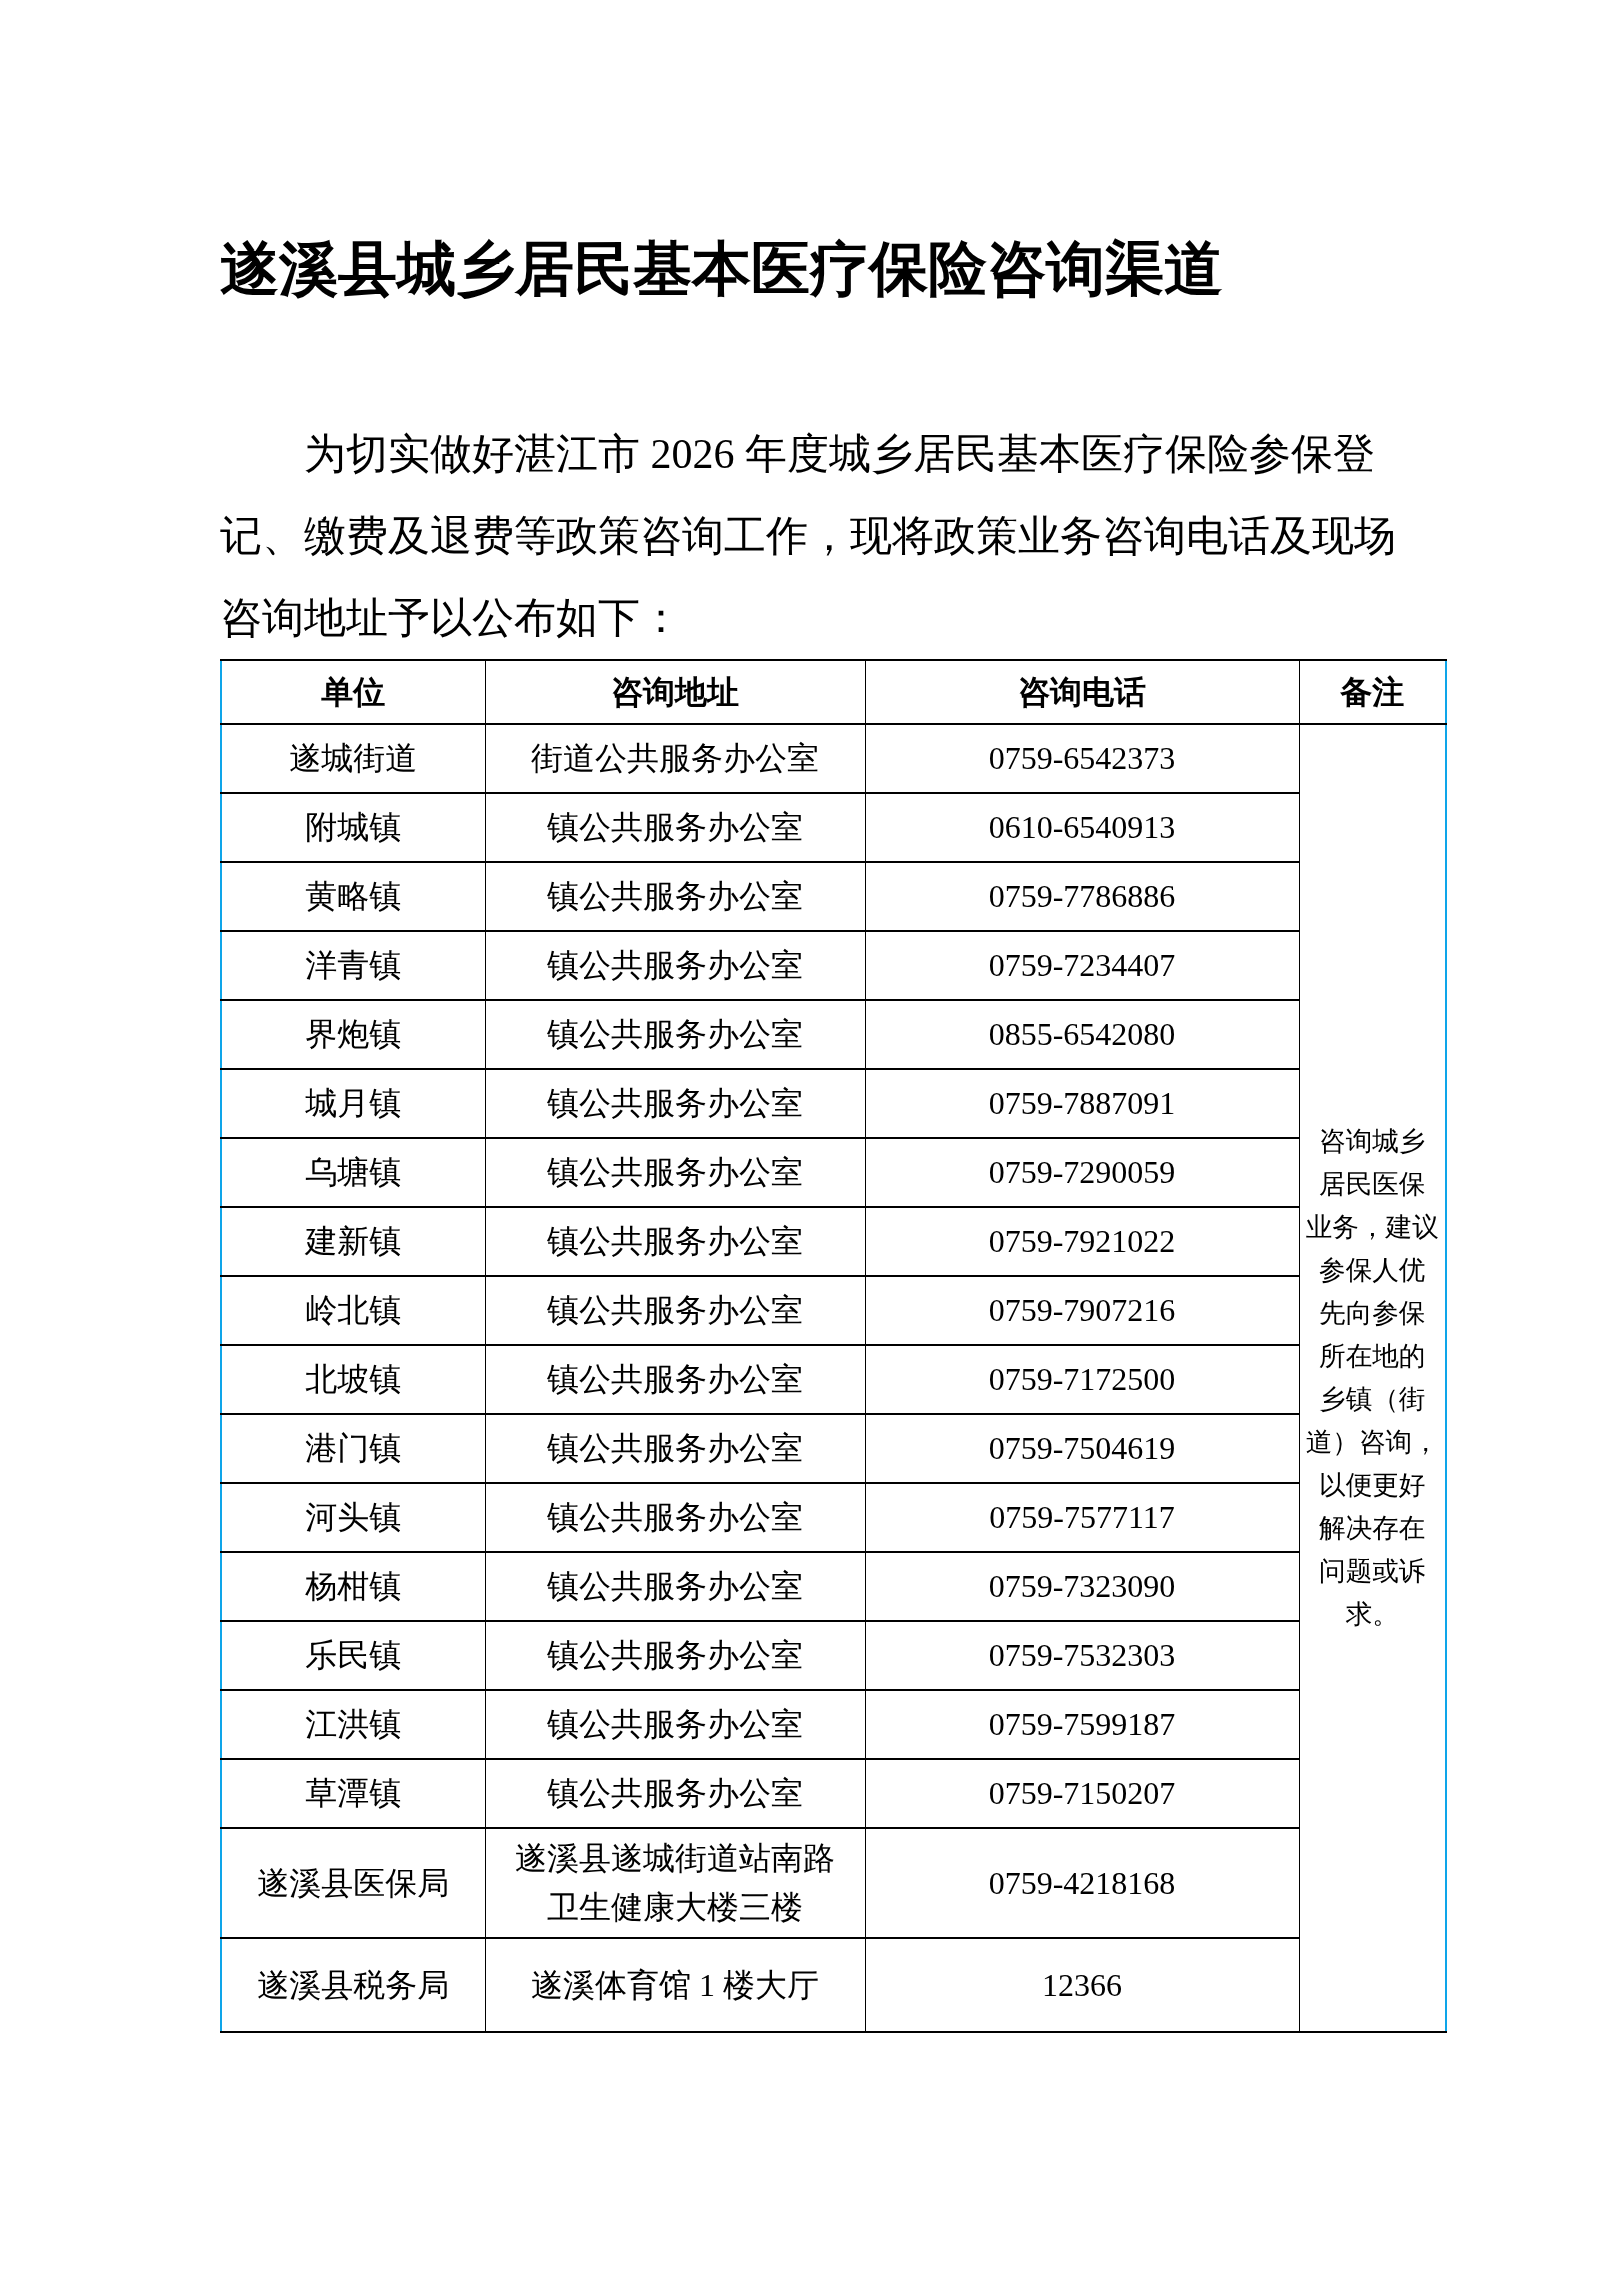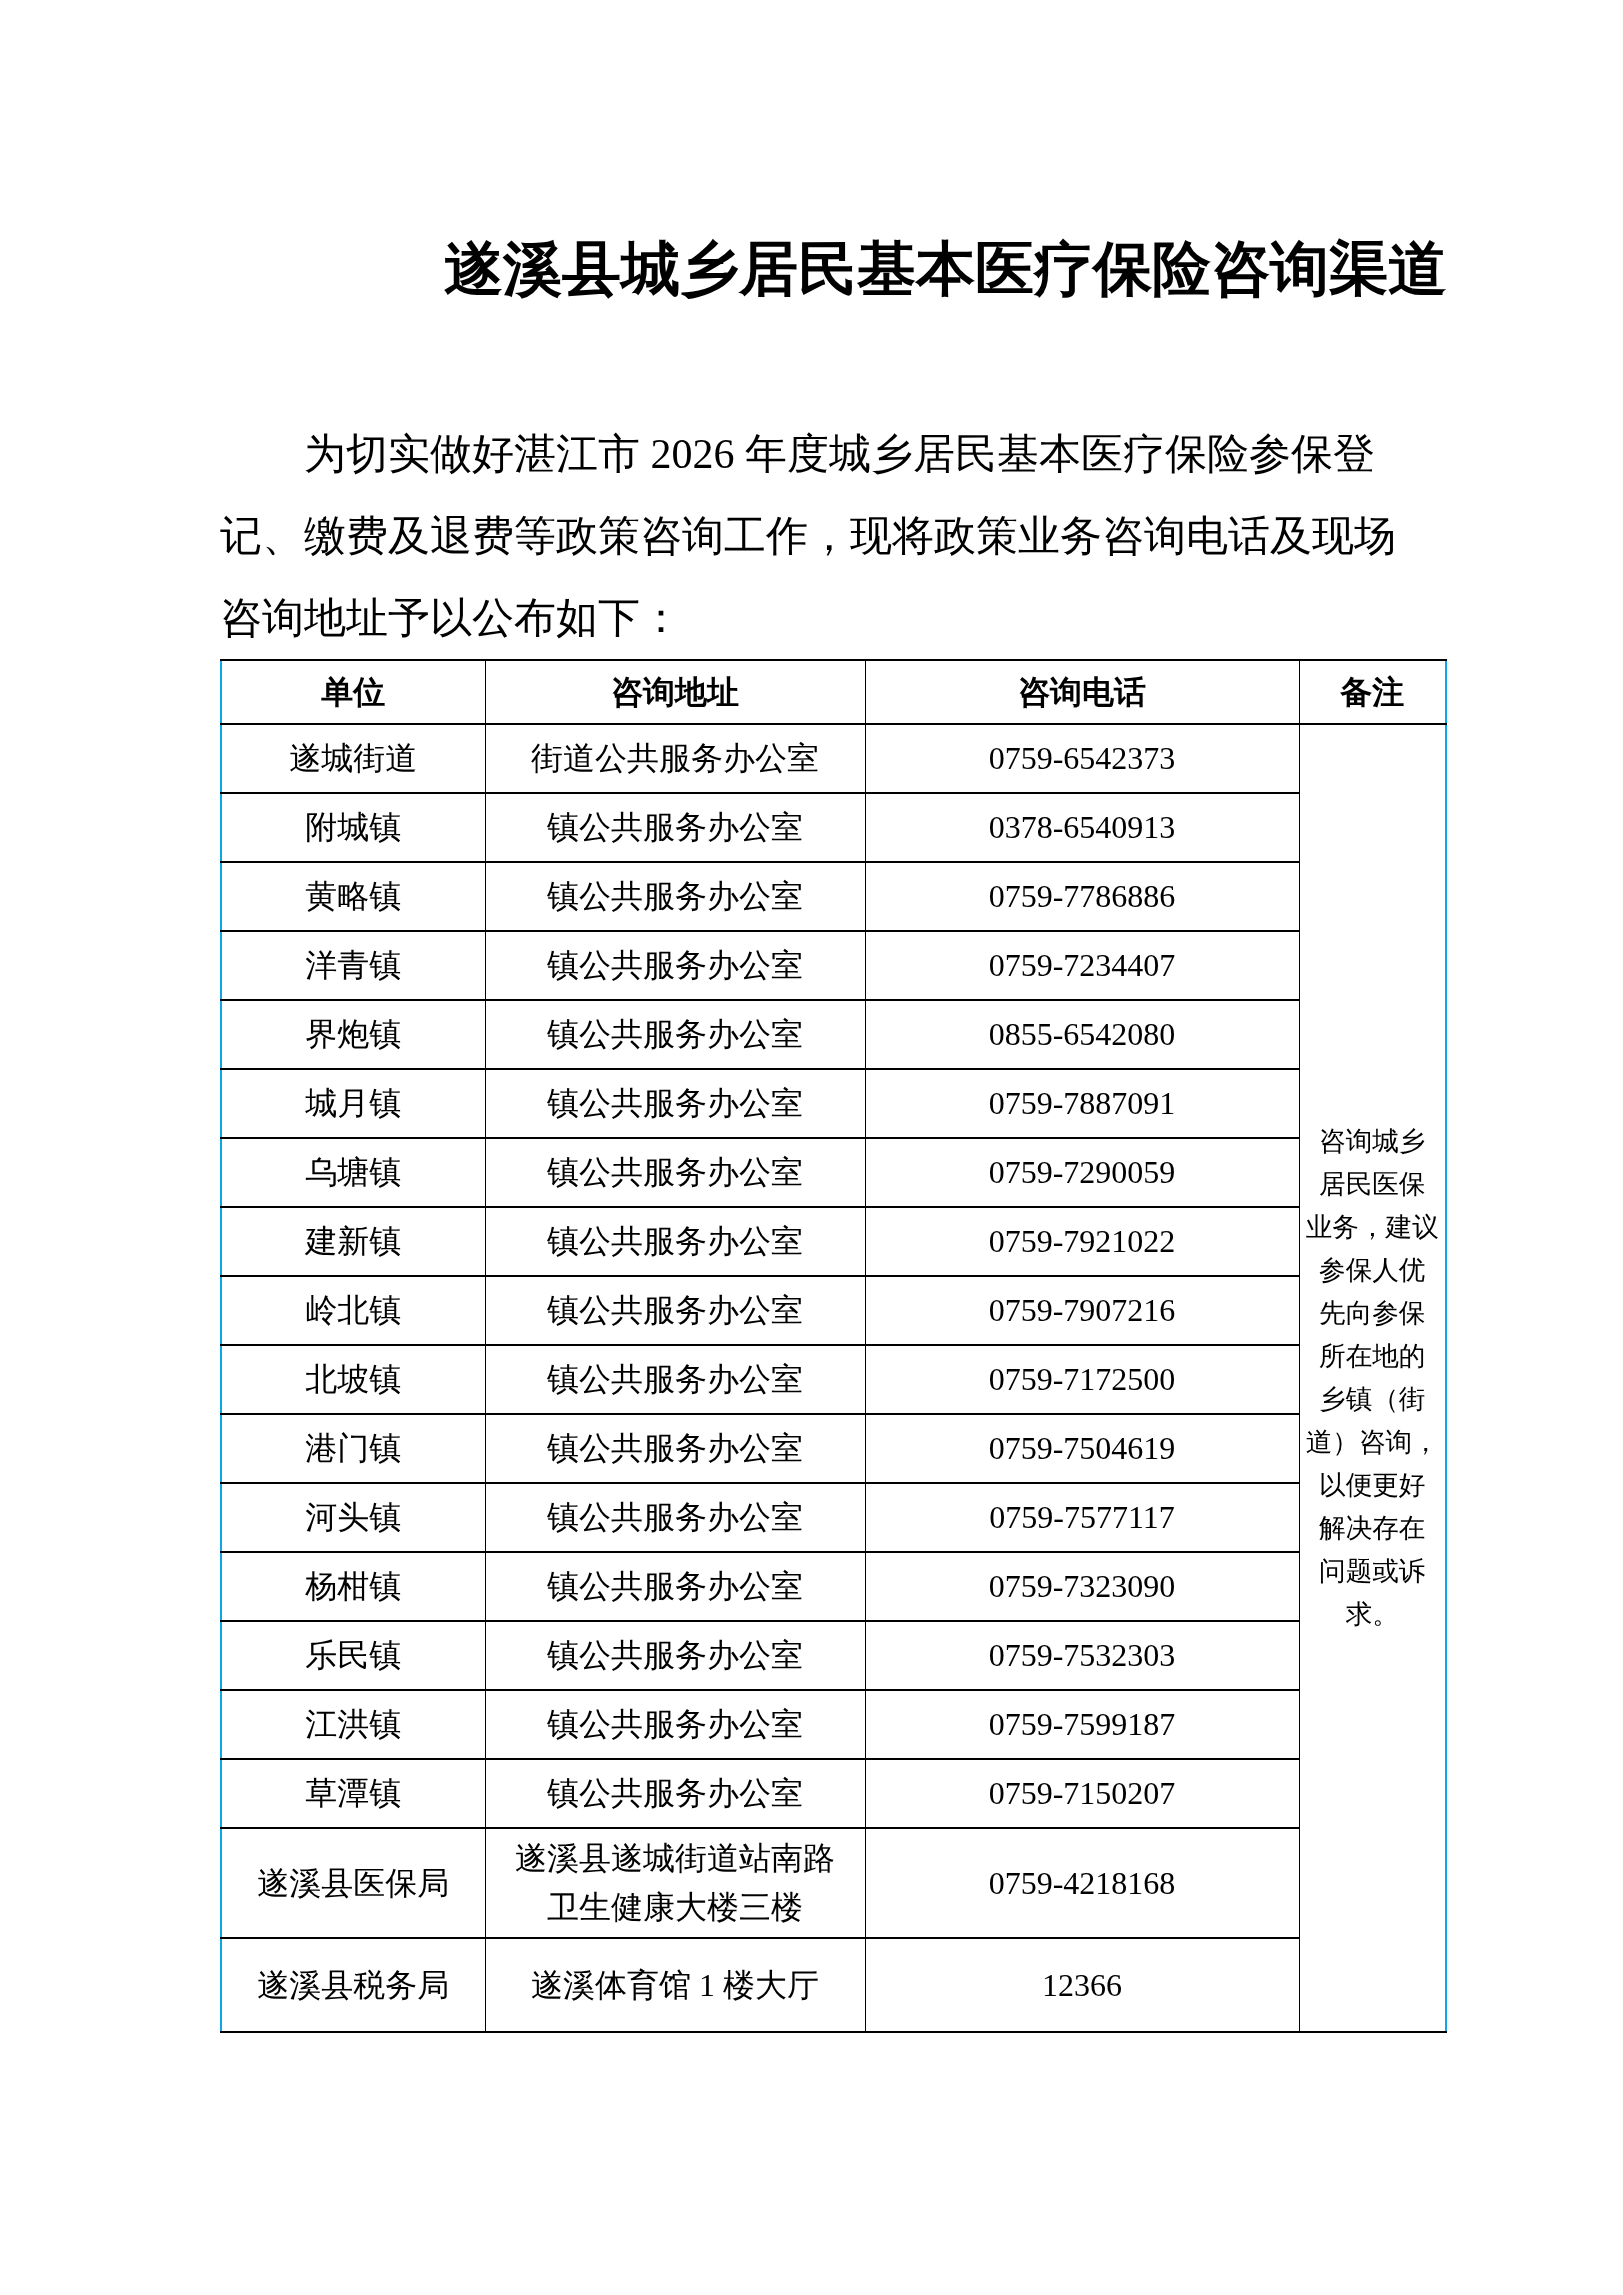--- a/index.html
+++ b/index.html
@@ -15,21 +15,21 @@
     overflow: hidden;
   }
   .page {
     box-sizing: border-box;
     width: 1623px;
     height: 2295px;
     padding: 233px 176px 0 220px;
   }
   .doc-title {
     margin: 0;
-    text-align: right;
+    text-align: left;
     font-size: 59px;
     line-height: 72px;
     font-weight: bold;
     letter-spacing: 0;
     white-space: nowrap;
   }
   .intro {
     margin: 108px 0 0 0;
     font-size: 42px;
     line-height: 82px;
@@ -113,21 +113,21 @@
 乡镇（街
 道）咨询，
 以便更好
 解决存在
 问题或诉
 求。</td>
         </tr>
         <tr>
           <td>附城镇</td>
           <td>镇公共服务办公室</td>
-          <td>0378-6540913</td>
+          <td>0610-6540913</td>
         </tr>
         <tr>
           <td>黄略镇</td>
           <td>镇公共服务办公室</td>
           <td>0759-7786886</td>
         </tr>
         <tr>
           <td>洋青镇</td>
           <td>镇公共服务办公室</td>
           <td>0759-7234407</td>

